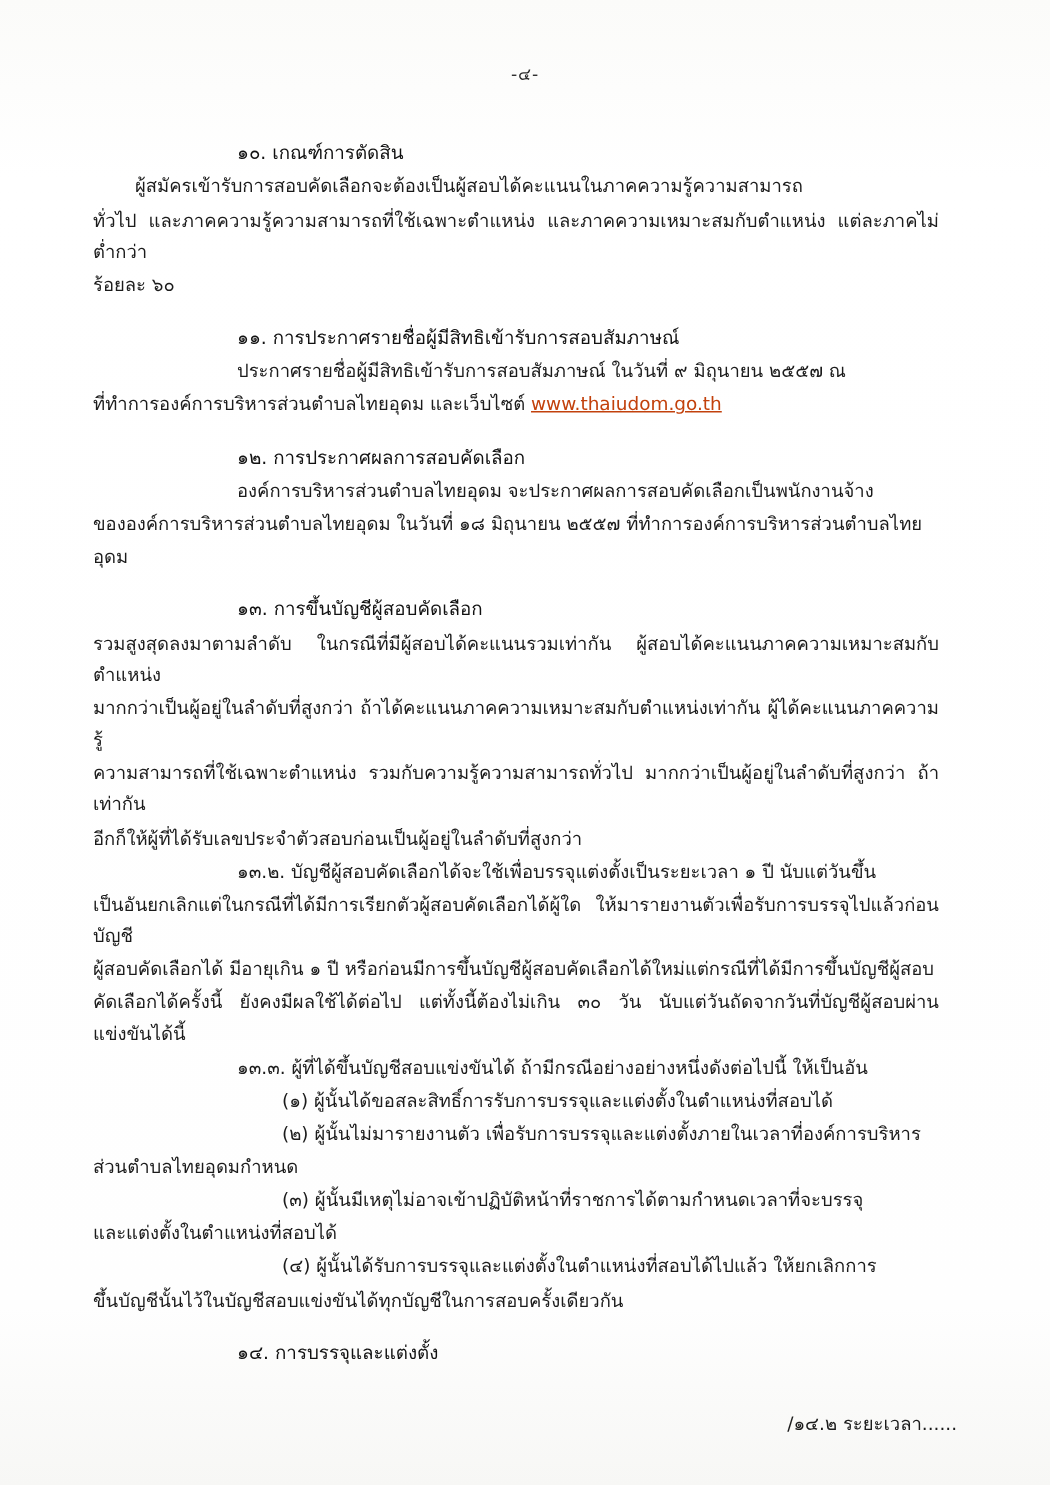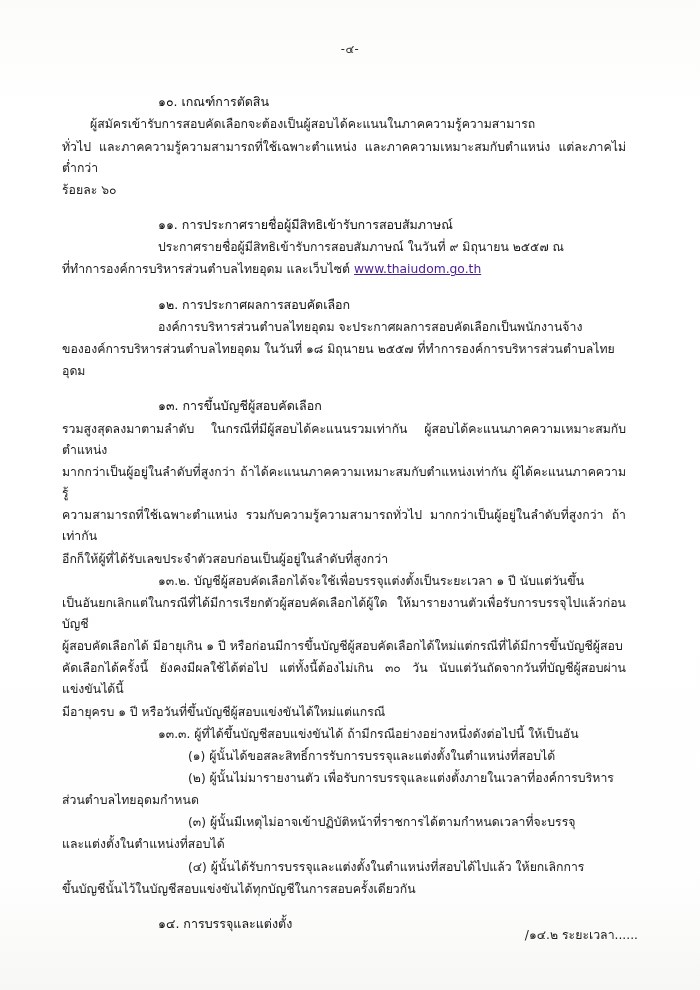--- a/index.html
+++ b/index.html
@@ -53,26 +53,26 @@
     text-align: justify;
     text-justify: inter-word;
     color: #1b1b1b;
   }
   p.ind-0 { text-indent: 0; }
   p.ind-1 { text-indent: 28px; }
   p.ind-3 { text-indent: 96px; }
   p.ind-4 { text-indent: 126px; }
   .link {
     text-decoration: underline;
-    color: #4c1d95;
+    color: #c2410c;
   }
   .footer-note {
     position: absolute;
     right: 62px;
-    bottom: 46px;
+    bottom: 32px;
     font-size: 12.3px;
     color: #1b1b1b;
     white-space: nowrap;
   }
 </style>
 </head>
 <body>
 
 <div class="page">
   <div class="paper"></div>
@@ -103,21 +103,20 @@
     <div class="block">
       <div class="heading">๑๓.  การขึ้นบัญชีผู้สอบคัดเลือก</div>
       <p class="body ind-0">รวมสูงสุดลงมาตามลำดับ ในกรณีที่มีผู้สอบได้คะแนนรวมเท่ากัน ผู้สอบได้คะแนนภาคความเหมาะสมกับตำแหน่ง</p>
       <p class="body ind-0">มากกว่าเป็นผู้อยู่ในลำดับที่สูงกว่า ถ้าได้คะแนนภาคความเหมาะสมกับตำแหน่งเท่ากัน ผู้ได้คะแนนภาคความรู้</p>
       <p class="body ind-0">ความสามารถที่ใช้เฉพาะตำแหน่ง รวมกับความรู้ความสามารถทั่วไป มากกว่าเป็นผู้อยู่ในลำดับที่สูงกว่า ถ้าเท่ากัน</p>
       <p class="body ind-0">อีกก็ให้ผู้ที่ได้รับเลขประจำตัวสอบก่อนเป็นผู้อยู่ในลำดับที่สูงกว่า</p>
       <p class="body ind-3">๑๓.๒.  บัญชีผู้สอบคัดเลือกได้จะใช้เพื่อบรรจุแต่งตั้งเป็นระยะเวลา ๑ ปี นับแต่วันขึ้น</p>
       <p class="body ind-0">เป็นอันยกเลิกแต่ในกรณีที่ได้มีการเรียกตัวผู้สอบคัดเลือกได้ผู้ใด ให้มารายงานตัวเพื่อรับการบรรจุไปแล้วก่อนบัญชี</p>
       <p class="body ind-0">ผู้สอบคัดเลือกได้ มีอายุเกิน ๑ ปี หรือก่อนมีการขึ้นบัญชีผู้สอบคัดเลือกได้ใหม่แต่กรณีที่ได้มีการขึ้นบัญชีผู้สอบ</p>
       <p class="body ind-0">คัดเลือกได้ครั้งนี้ ยังคงมีผลใช้ได้ต่อไป แต่ทั้งนี้ต้องไม่เกิน ๓๐ วัน นับแต่วันถัดจากวันที่บัญชีผู้สอบผ่านแข่งขันได้นี้</p>
-      <p class="body ind-0">มีอายุครบ ๑ ปี  หรือวันที่ขึ้นบัญชีผู้สอบแข่งขันได้ใหม่แต่แกรณี</p>
       <p class="body ind-3">๑๓.๓.  ผู้ที่ได้ขึ้นบัญชีสอบแข่งขันได้ ถ้ามีกรณีอย่างอย่างหนึ่งดังต่อไปนี้ ให้เป็นอัน</p>
       <p class="body ind-4">(๑)  ผู้นั้นได้ขอสละสิทธิ์การรับการบรรจุและแต่งตั้งในตำแหน่งที่สอบได้</p>
       <p class="body ind-4">(๒)  ผู้นั้นไม่มารายงานตัว เพื่อรับการบรรจุและแต่งตั้งภายในเวลาที่องค์การบริหาร</p>
       <p class="body ind-0">ส่วนตำบลไทยอุดมกำหนด</p>
       <p class="body ind-4">(๓)  ผู้นั้นมีเหตุไม่อาจเข้าปฏิบัติหน้าที่ราชการได้ตามกำหนดเวลาที่จะบรรจุ</p>
       <p class="body ind-0">และแต่งตั้งในตำแหน่งที่สอบได้</p>
       <p class="body ind-4">(๔)  ผู้นั้นได้รับการบรรจุและแต่งตั้งในตำแหน่งที่สอบได้ไปแล้ว ให้ยกเลิกการ</p>
       <p class="body ind-0">ขึ้นบัญชีนั้นไว้ในบัญชีสอบแข่งขันได้ทุกบัญชีในการสอบครั้งเดียวกัน</p>
     </div>
 

